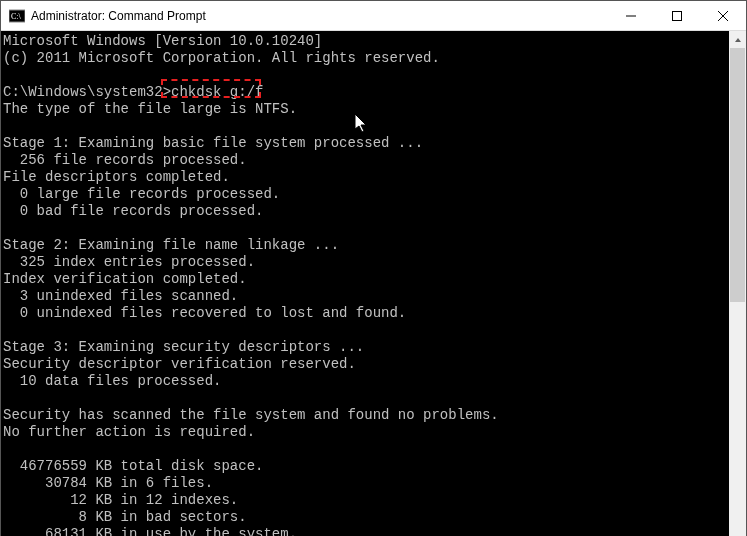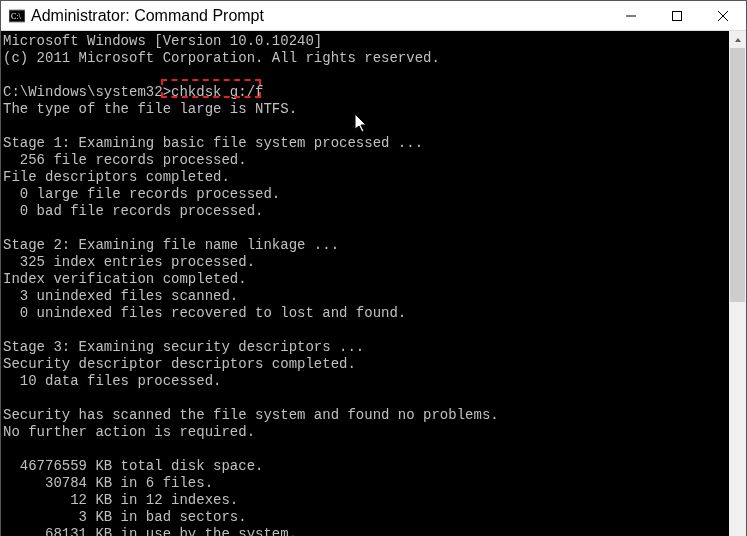--- a/index.html
+++ b/index.html
@@ -29,21 +29,21 @@
   .titlebar-icon {
     width: 16px;
     height: 16px;
     margin-left: 8px;
     margin-right: 6px;
     display: inline-flex;
     align-items: center;
     justify-content: center;
   }
   .titlebar-title {
-    font-size: 16px;
+    font-size: 12px;
     color: #000;
     flex: 0 0 auto;
   }
   .titlebar-spacer { flex: 1; }
   .winbtn {
     width: 46px;
     height: 30px;
     display: flex;
     align-items: center;
     justify-content: center;
@@ -150,30 +150,30 @@
 <span>  0 large file records processed.</span>
 <span>  0 bad file records processed.</span>
 <span></span>
 <span>Stage 2: Examining file name linkage ...</span>
 <span>  325 index entries processed.</span>
 <span>Index verification completed.</span>
 <span>  3 unindexed files scanned.</span>
 <span>  0 unindexed files recovered to lost and found.</span>
 <span></span>
 <span>Stage 3: Examining security descriptors ...</span>
-<span>Security descriptor descriptors completed.</span>
+<span>Security descriptor verification reserved.</span>
 <span>  10 data files processed.</span>
 <span></span>
 <span>Security has scanned the file system and found no problems.</span>
 <span>No further action is required.</span>
 <span></span>
 <span>  46776559 KB total disk space.</span>
 <span>     30784 KB in 6 files.</span>
 <span>        12 KB in 12 indexes.</span>
-<span>         3 KB in bad sectors.</span>
+<span>         8 KB in bad sectors.</span>
 <span>     68131 KB in use by the system.</span>
 
 
       <div class="highlight-box" style="left:160px; top:48px; width:100px; height:19px;"></div>
       <div class="cursor-arrow" style="left:287px; top:66px;">
         <svg width="14" height="20" viewBox="0 0 14 20">
           <path d="M0 0 L0 15 L4 12 L7 18 L9 17 L6 11 L11 11 Z" fill="#fff" stroke="#000" stroke-width="1"></path>
         </svg>
       </div>
     </div>

